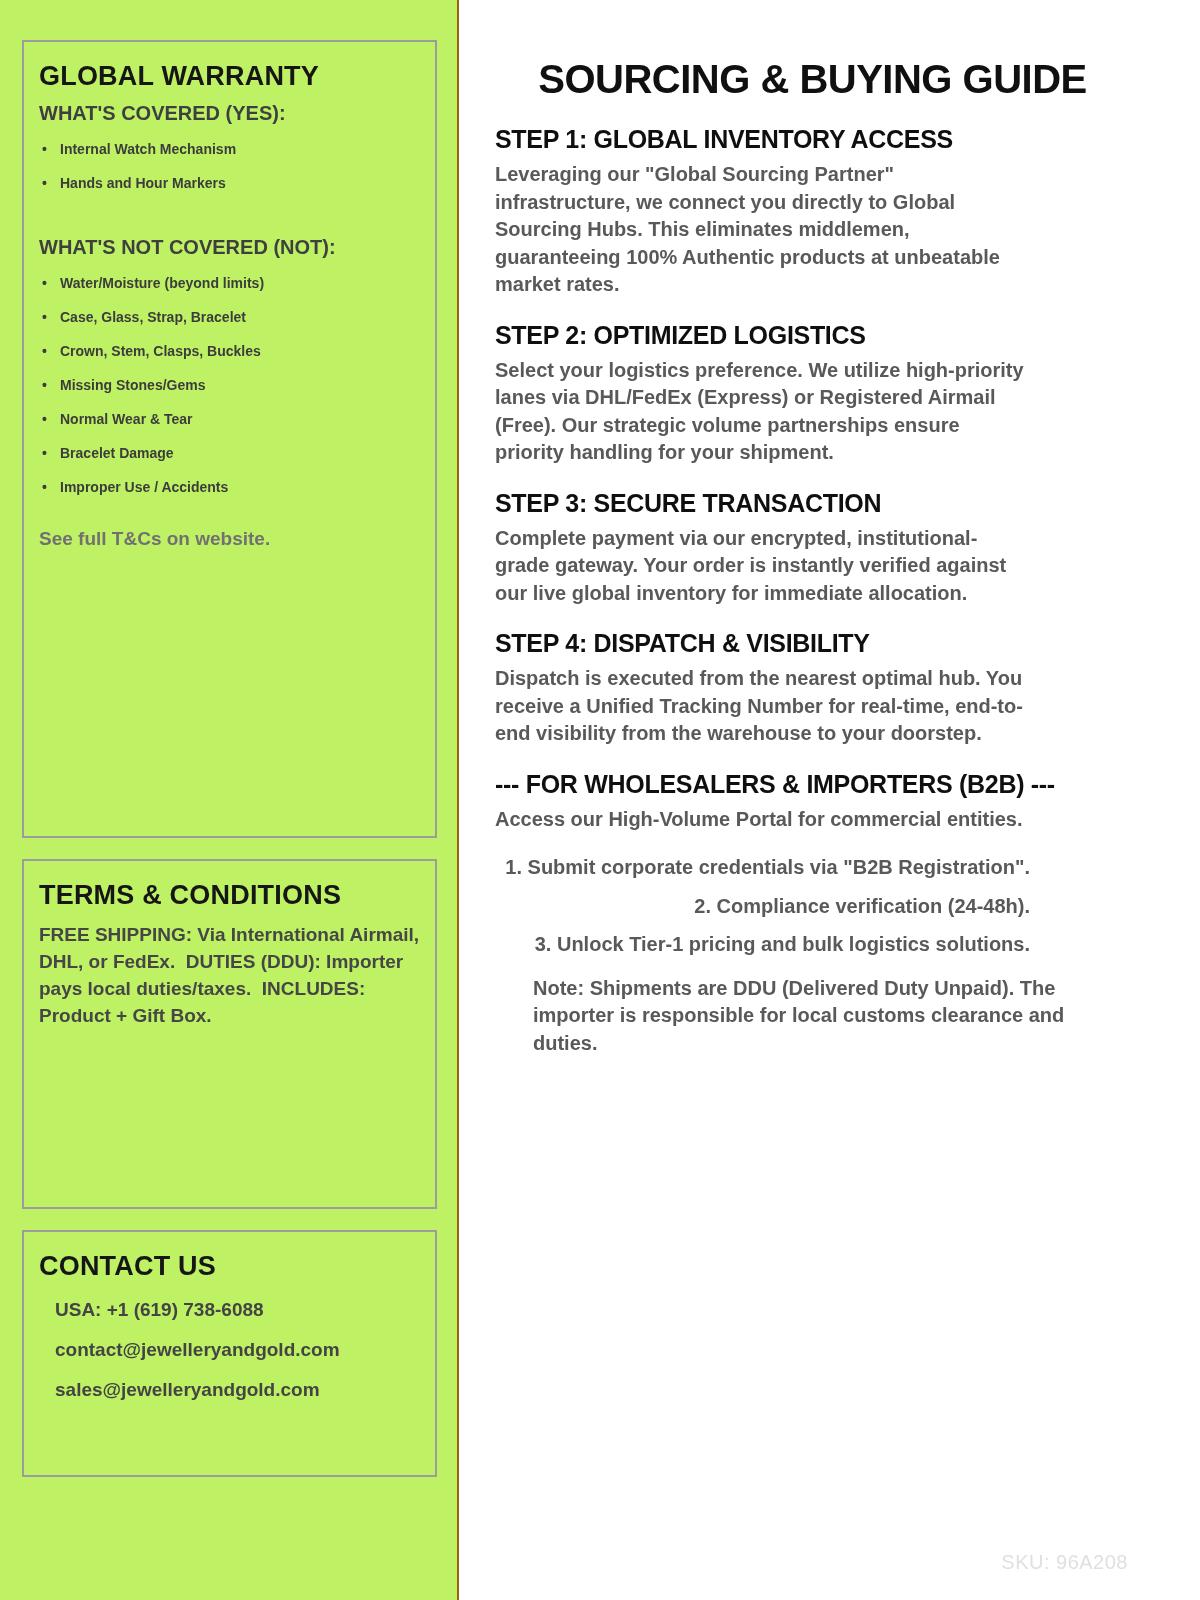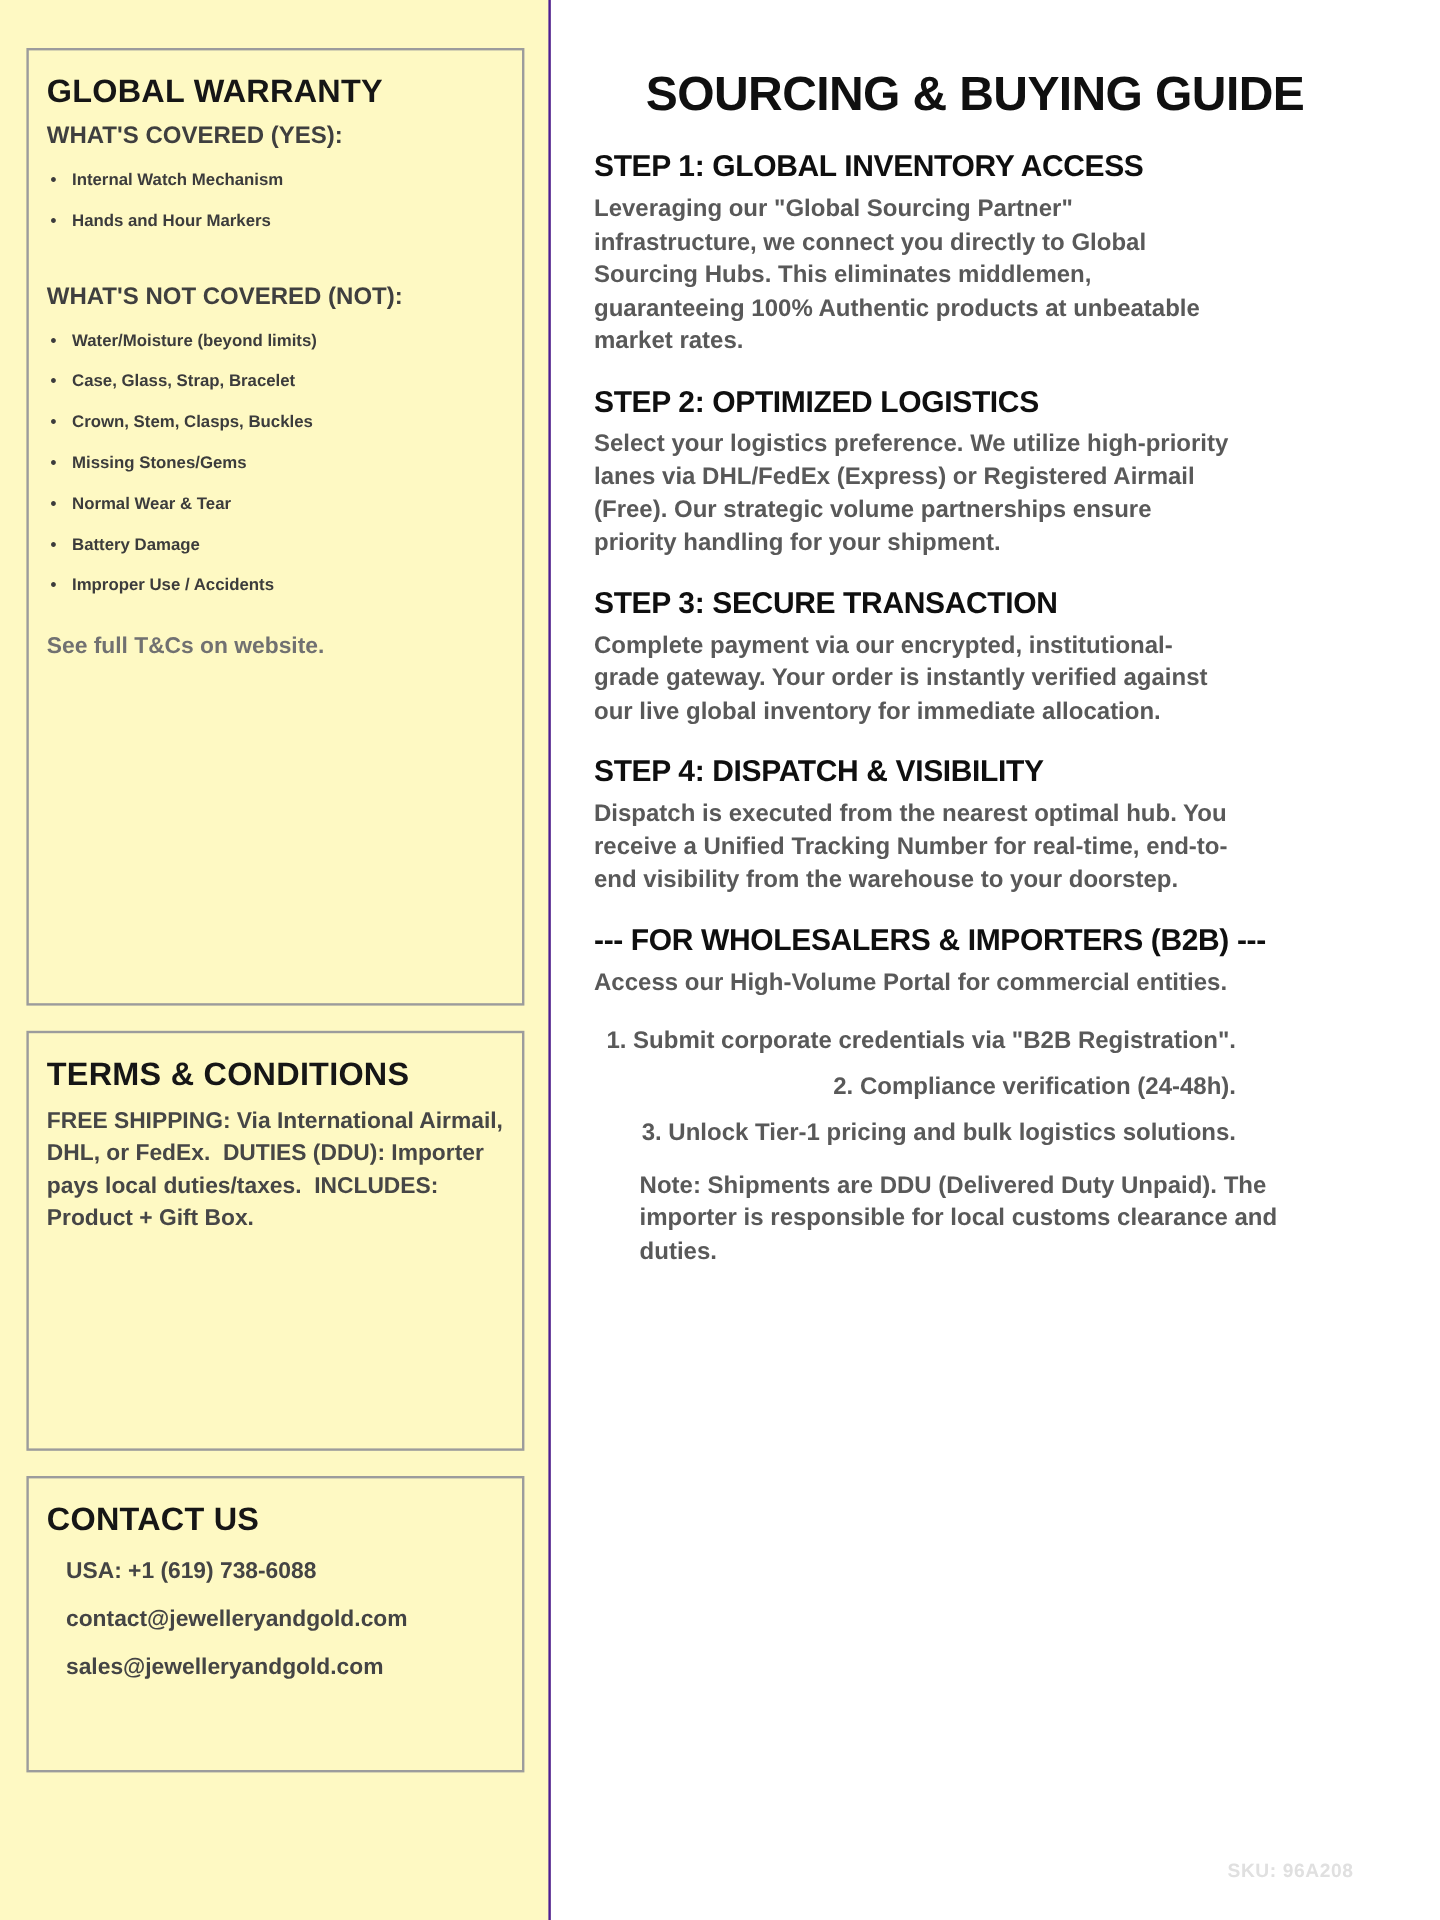--- a/index.html
+++ b/index.html
@@ -12,22 +12,22 @@
     height: 1600px;
     background: #ffffff;
     overflow: hidden;
   }
 
   
   .sidebar {
     position: absolute;
     left: 0; top: 0;
     width: 459px; height: 1600px;
-    background: #fef9c3;
-    border-right: 2px solid #4c1d95;
+    background: #bef264;
+    border-right: 2px solid #a16207;
   }
   .side-box {
     margin-left: 22px;
     width: 415px;
     border: 2px solid #9c9c9c;
     padding: 18px 14px 0 15px;
   }
   .box-warranty { margin-top: 40px; height: 798px; }
   .box-terms    { margin-top: 21px; height: 350px; }
   .box-contact  { margin-top: 21px; height: 247px; }
@@ -122,22 +122,22 @@
     max-width: 535px;
     margin-bottom: 21px;
   }
   .b2b p.b2b-item { margin-bottom: 11px; text-align: right; }
   .b2b p.b2b-note { margin-top: 16px; margin-left: 38px; }
 
   .sku {
     position: absolute;
     top: 1551px;
     right: 72px;
-    font-size: 16px;
-    font-weight: bold;
+    font-size: 20px;
+    font-weight: normal;
     letter-spacing: 0.5px;
     color: #e0e0e0;
   }
 </style>
 </head>
 <body>
 
 <div id="page">
 
   <aside class="sidebar">
@@ -149,21 +149,21 @@
         <li>Internal Watch Mechanism</li>
         <li>Hands and Hour Markers</li>
       </ul>
       <h3 class="side-subhead second">WHAT'S NOT COVERED (NOT):</h3>
       <ul class="side-list">
         <li>Water/Moisture (beyond limits)</li>
         <li>Case, Glass, Strap, Bracelet</li>
         <li>Crown, Stem, Clasps, Buckles</li>
         <li>Missing Stones/Gems</li>
         <li>Normal Wear &amp; Tear</li>
-        <li>Battery Damage</li>
+        <li>Bracelet Damage</li>
         <li>Improper Use / Accidents</li>
       </ul>
       <p class="side-footnote">See full T&amp;Cs on website.</p>
     </section>
 
     <section class="side-box box-terms">
       <h2 class="side-title">TERMS &amp; CONDITIONS</h2>
       <p class="terms-body">FREE SHIPPING: Via International Airmail, DHL, or FedEx.  DUTIES (DDU): Importer pays local duties/taxes.  INCLUDES: Product + Gift Box.</p>
     </section>
 

